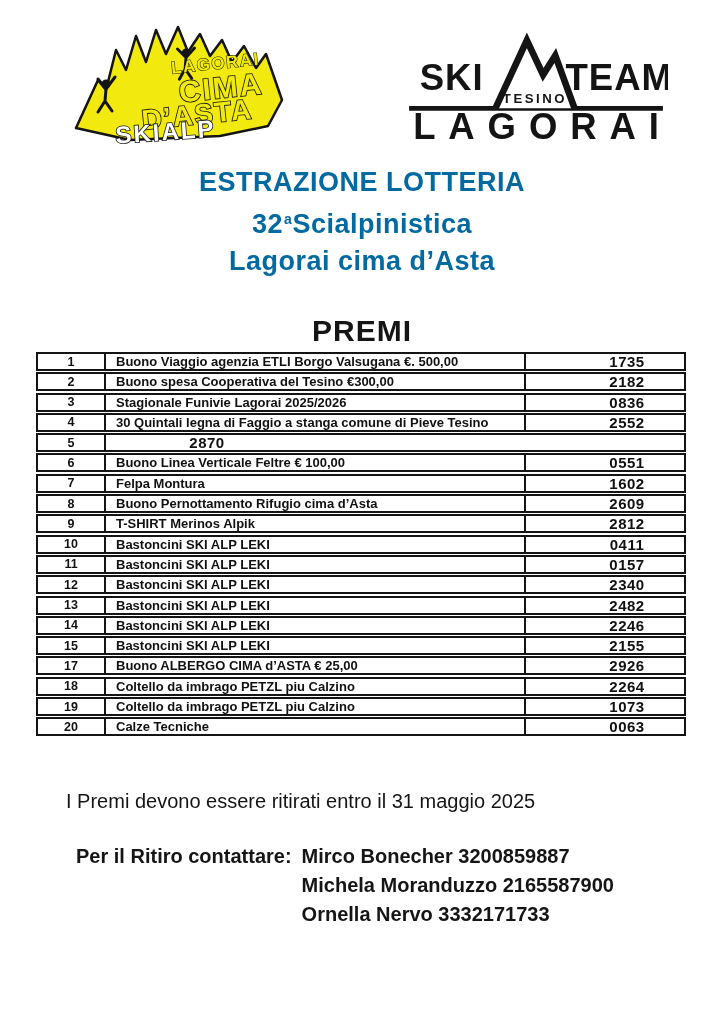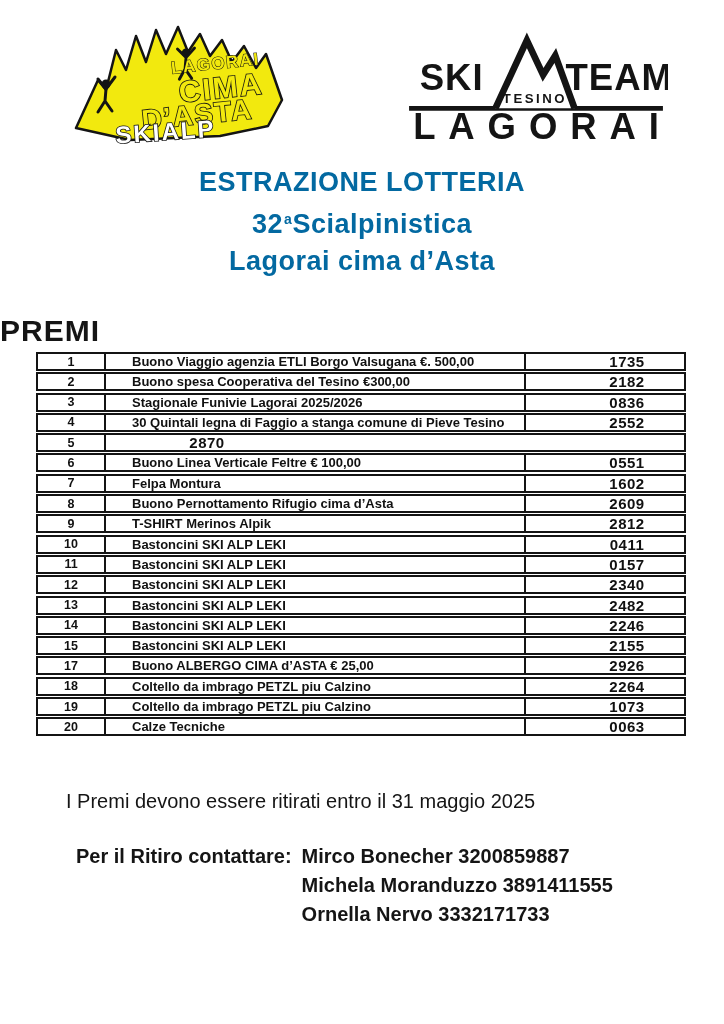--- a/index.html
+++ b/index.html
@@ -19,41 +19,41 @@
   
   .title-block{
     position:absolute;left:0;top:164px;width:100%;
     text-align:center;font-weight:bold;font-size:27px;line-height:37px;
     color:#0369a1;letter-spacing:.5px;
   }
   .title-block sup{font-size:14px;vertical-align:9px;margin-left:1px;}
   .edition-name{}
   .premi-heading{
     position:absolute;left:0;top:314px;width:100%;margin:0;
-    text-align:left;font-weight:bold;font-size:30px;letter-spacing:1px;color:#151515;
+    text-align:center;font-weight:bold;font-size:30px;letter-spacing:1px;color:#151515;
   }
   
   .prize-table{position:absolute;left:36px;top:352px;width:650px;}
   .prow{
     display:flex;align-items:center;
     border:2px solid #141414;
     box-sizing:border-box;height:19px;margin-bottom:1.3px;
     font-weight:bold;background:#fff;
   }
   .c-num{
     width:66px;flex:0 0 66px;align-self:stretch;
     border-right:2px solid #141414;
     display:flex;align-items:center;justify-content:center;
     font-size:12.5px;
   }
   .c-desc{
     flex:1;align-self:stretch;
     border-right:2px solid #141414;
     display:flex;align-items:center;
-    padding-left:26px;font-size:13px;white-space:nowrap;overflow:hidden;
+    padding-left:10px;font-size:13px;white-space:nowrap;overflow:hidden;
   }
   .c-ticket{
     width:114px;flex:0 0 114px;align-self:stretch;
     display:flex;align-items:center;justify-content:center;
     font-size:15px;letter-spacing:.5px;padding-left:44px;
   }
   
   .deadline{
     position:absolute;left:66px;top:790px;margin:0;
     font-size:20px;font-weight:normal;color:#151515;
@@ -209,18 +209,18 @@
       <div class="c-ticket">0063</div>
     </div>
     </div>
 
   <p class="deadline">I Premi devono essere ritirati entro il 31 maggio 2025</p>
 
   <div class="contact-block">
     <span class="contact-label">Per il Ritiro contattare:</span>
     <div class="contact-names">
       <div>Mirco Bonecher 3200859887</div>
-      <div>Michela Moranduzzo 3891411555</div>
+      <div>Michela Moranduzzo 2165587900</div>
       <div>Ornella Nervo 3332171733</div>
     </div>
   </div>
 
 </div>
 
 </body></html>

